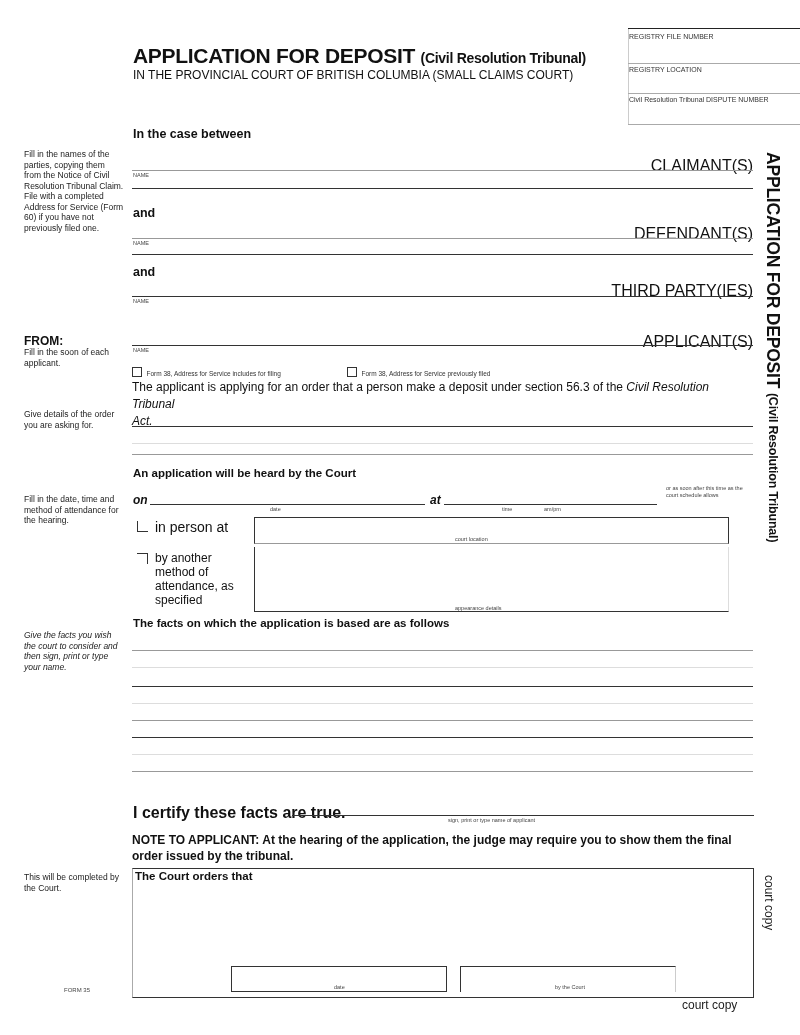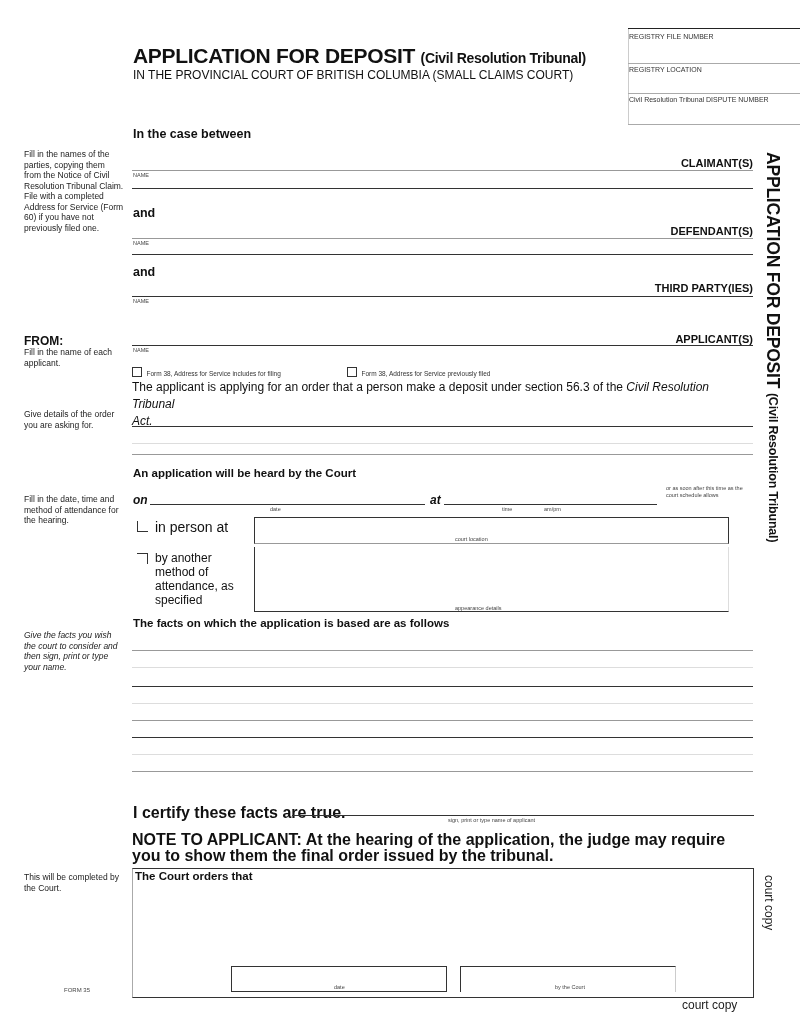--- a/index.html
+++ b/index.html
@@ -9,21 +9,21 @@
   .title-main { left:133px; top:44px; font-size:21px; font-weight:bold; letter-spacing:-0.3px; white-space:nowrap; }
   .title-main .sub { font-size:14px; font-weight:bold; }
   .title-court { left:133px; top:68px; font-size:12px; white-space:nowrap; }
   .reg-box { left:628px; top:28px; width:172px; height:96px; border-top:1.5px solid #222; }
   .reg-cell { position:absolute; left:0; width:172px; font-size:7px; color:#333; white-space:nowrap; padding-left:1px; }
   .reg-line { position:absolute; left:0; width:172px; height:0; border-top:1px solid #aaa; }
   .reg-vline { position:absolute; left:0; top:0; width:0; height:96px; border-left:1px solid #ccc; }
   .side-note { left:24px; font-size:8.5px; line-height:10.5px; color:#222; width:100px; }
   .heading { font-size:12.5px; font-weight:bold; white-space:nowrap;text-align:center; }
   .and { font-size:12.5px; font-weight:bold; }
-  .party-label { right:47px; font-size:11px; font-weight:bold; white-space:nowrap; }
+  .party-label { right:47px; font-size:16px; font-weight:normal; white-space:nowrap; }
   .hline { height:0; }
   .dark { border-top:1.2px solid #333; }
   .mid { border-top:1px solid #999; }
   .light { border-top:1px solid #ddd; }
   .tiny { font-size:5.5px; color:#444; white-space:nowrap; }
   .body-text { font-size:12px; line-height:17px; }
   .cb { width:8px; height:8px; border:1px solid #333; display:inline-block; vertical-align:middle; }
   .cb-label { font-size:6.5px; color:#333; white-space:nowrap; }
   .vert-title { left:762px; top:152px; writing-mode:vertical-rl; font-size:17.5px; font-weight:bold; white-space:nowrap; letter-spacing:-0.2px; }
   .vert-title .sub { font-size:12.5px; }
@@ -68,21 +68,21 @@
 <div class="abs tiny" style="left:133px;top:240px;">NAME</div>
 <div class="abs hline dark" style="left:132px;top:254px;width:621px;"></div>
 
 <div class="abs and" style="left:133px;top:265px;">and</div>
 <div class="abs party-label" style="top:282px;">THIRD PARTY(IES)</div>
 <div class="abs" style="left:132px;top:276px;width:621px;height:20px;"></div>
 <div class="abs hline dark" style="left:132px;top:296px;width:621px;"></div>
 <div class="abs tiny" style="left:133px;top:298px;">NAME</div>
 
 <div class="abs" style="left:24px;top:334px;font-size:12px;font-weight:bold;">FROM:</div>
-<div class="abs side-note" style="top:347px;">Fill in the name of each applicant.</div>
+<div class="abs side-note" style="top:347px;">Fill in the soon of each applicant.</div>
 <div class="abs party-label" style="top:333px;">APPLICANT(S)</div>
 <div class="abs" style="left:132px;top:326px;width:621px;height:20px;"></div>
 <div class="abs hline dark" style="left:132px;top:345px;width:621px;"></div>
 <div class="abs tiny" style="left:133px;top:347px;">NAME</div>
 
 <div class="abs" style="left:132px;top:362px;">
   <span class="cb"></span>
   <span class="cb-label">Form 38, Address for Service includes for filing</span>
 </div>
 <div class="abs" style="left:347px;top:362px;">
@@ -130,21 +130,21 @@
 <div class="abs hline light" style="left:132px;top:703px;width:621px;"></div>
 <div class="abs hline mid" style="left:132px;top:720px;width:621px;"></div>
 <div class="abs hline dark" style="left:132px;top:737px;width:621px;"></div>
 <div class="abs hline light" style="left:132px;top:754px;width:621px;"></div>
 <div class="abs hline mid" style="left:132px;top:771px;width:621px;"></div>
 
 <div class="abs heading" style="left:133px;top:804px;font-size:16px;">I certify these facts are true.</div>
 <div class="abs hline dark" style="left:292px;top:815px;width:462px;"></div>
 <div class="abs tiny" style="left:448px;top:817px;">sign, print or type name of applicant</div>
 
-<div class="abs" style="left:132px;top:832px;width:600px;font-size:16px;font-weight:bold;line-height:16px;">NOTE TO APPLICANT: At the hearing of the application, the judge may require you to show them the final order issued by the tribunal.</div>
+<div class="abs" style="left:132px;top:832px;width:600px;font-size:12px;font-weight:bold;line-height:16px;">NOTE TO APPLICANT: At the hearing of the application, the judge may require you to show them the final order issued by the tribunal.</div>
 
 <div class="abs side-note" style="top:872px;">This will be completed by the Court.</div>
 <div class="abs" style="left:132px;top:868px;width:622px;height:130px;border:1px solid #333;border-left-color:#aaa;box-sizing:border-box;"></div>
 <div class="abs heading" style="left:135px;top:870px;font-size:11.5px;">The Court orders that</div>
 <div class="abs box" style="left:231px;top:966px;width:216px;height:26px;"></div>
 <div class="abs tiny" style="left:334px;top:984px;">date</div>
 <div class="abs" style="left:460px;top:966px;width:216px;height:26px;border-top:1px solid #333;border-left:1px solid #333;border-right:1px solid #ccc;box-sizing:border-box;"></div>
 <div class="abs tiny" style="left:555px;top:984px;">by the Court</div>
 
 <div class="abs tiny" style="left:64px;top:987px;font-size:6px;">FORM 35</div>

